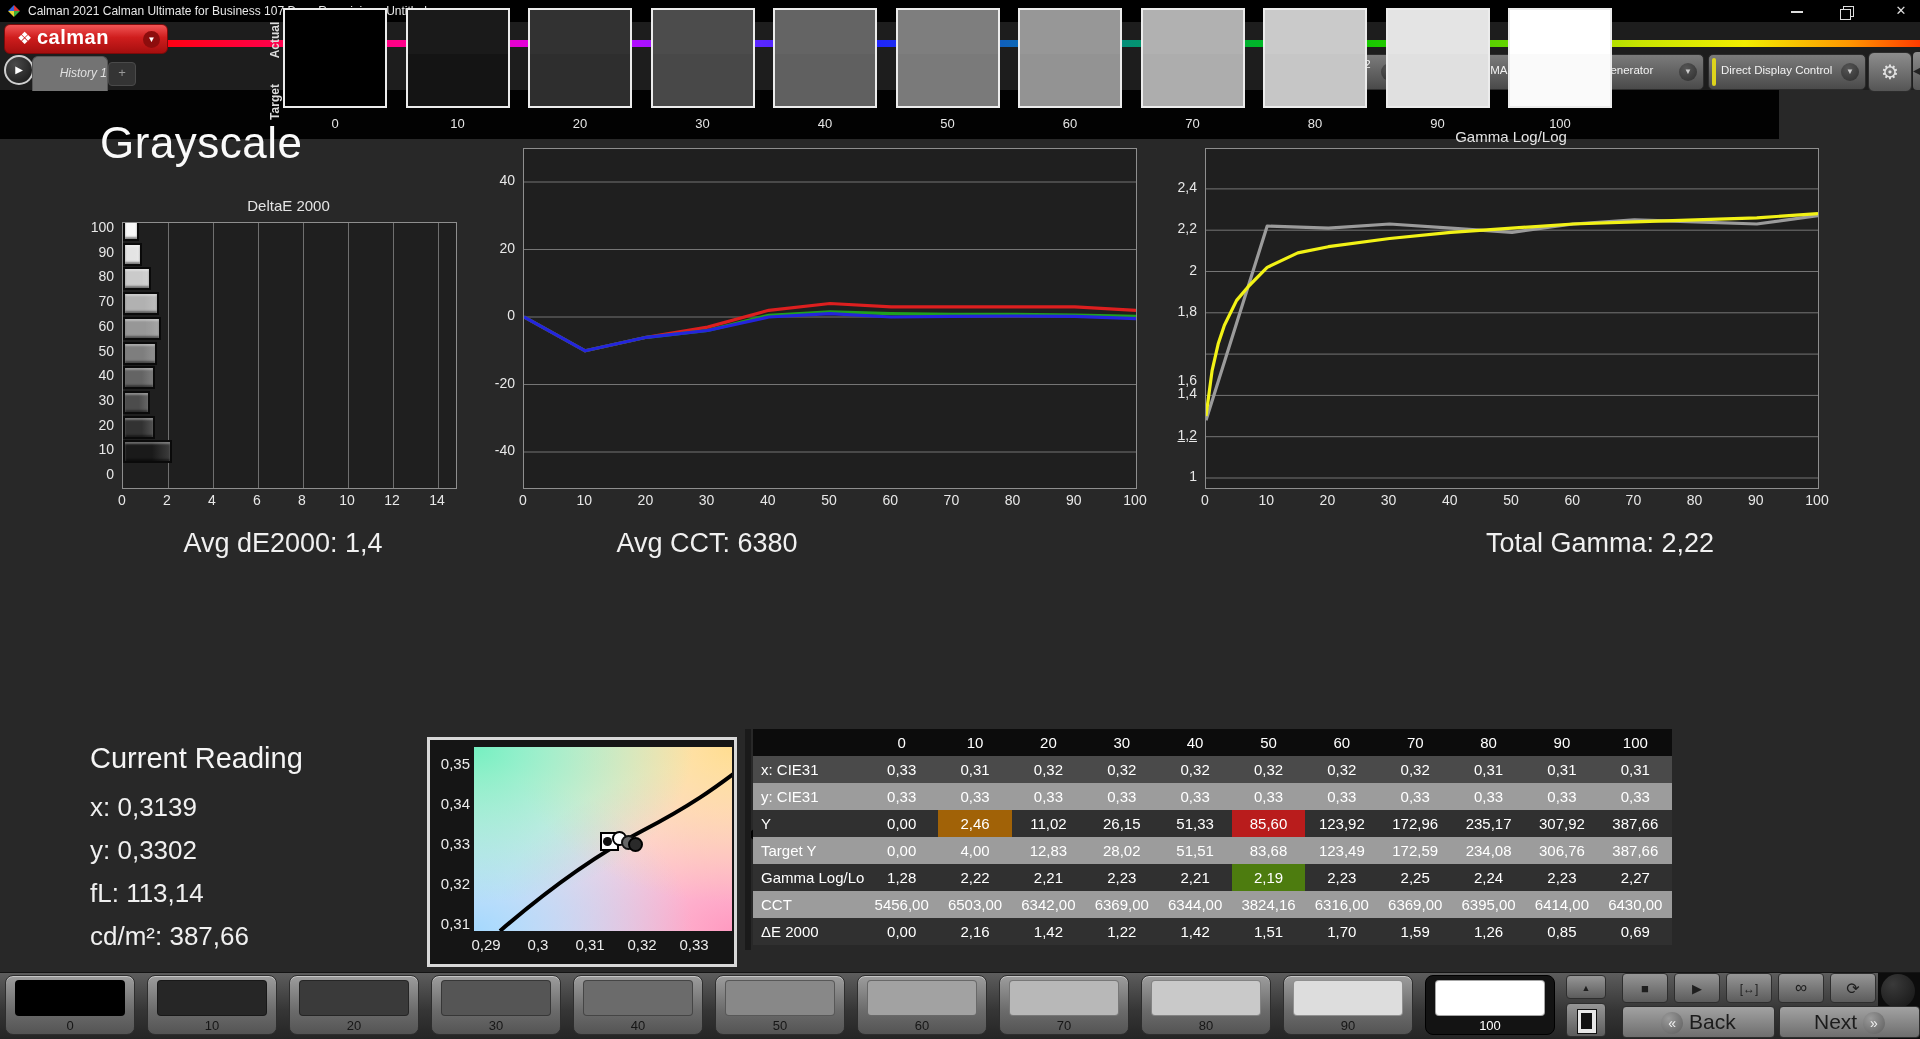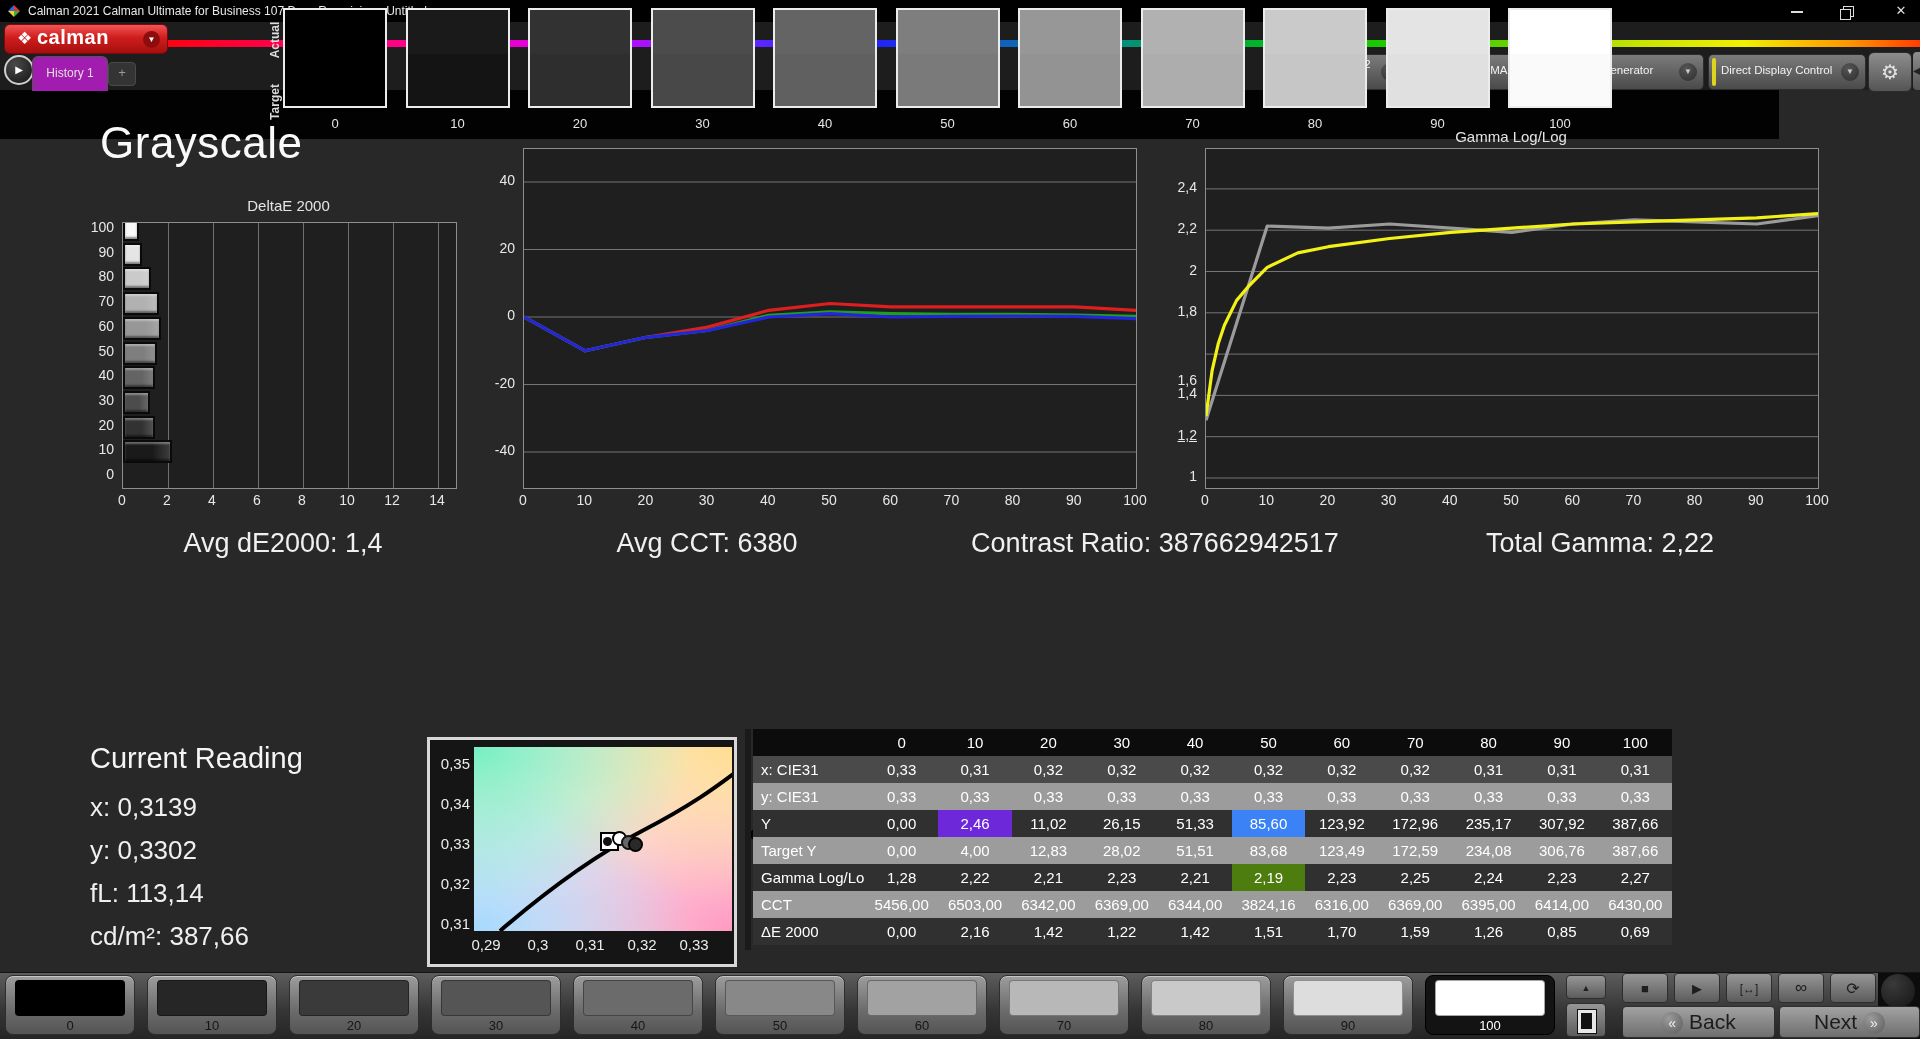--- a/index.html
+++ b/index.html
@@ -21,21 +21,21 @@
   #win-close{left:1886px;font-size:13px;}
 
   
   #header{left:0;top:22px;width:1920px;height:68px;background:#1d1d1d;}
   #logo-btn{left:4px;top:2px;width:162px;height:28px;border-radius:6px;background:linear-gradient(180deg,#f25555,#cf1d1d 45%,#a60f0f);border:1px solid #7d0a0a;color:#fff;}
   #logo-mark{left:12px;top:3px;font-size:17px;color:#fff;}
   #logo-text{left:32px;top:1px;font-size:20px;font-weight:700;letter-spacing:.5px;}
   #logo-drop{left:138px;top:6px;width:17px;height:17px;border-radius:50%;background:#8d0d0d;color:#fff;font-size:8px;text-align:center;line-height:17px;}
   #rainbow{left:168px;top:18px;width:1752px;height:7px;background:linear-gradient(90deg,#ff0013 0%,#ff0090 14%,#d400ff 24%,#6a28ff 32%,#2020ff 40%,#0a74a8 50%,#00a355 58%,#00c400 66%,#5ed200 76%,#c8e400 84%,#f2ee00 90%,#ff9500 96%,#ff3c00 100%);}
   #play-btn{left:4px;top:33px;width:26px;height:26px;border-radius:50%;background:radial-gradient(circle at 35% 30%,#4a4a4a,#151515);border:2px solid #cfcfcf;color:#fff;font-size:10px;text-align:center;line-height:26px;}
-  #history-tab{left:32px;top:34px;width:74px;height:34px;background:#a21caf;border:1px solid #565656;border-bottom:none;border-radius:6px 6px 0 0;color:#e0e0e0;font-size:12px;text-align:center;line-height:32px;}
+  #history-tab{left:32px;top:34px;width:74px;height:34px;background:#737373;border:1px solid #565656;border-bottom:none;border-radius:6px 6px 0 0;color:#e0e0e0;font-size:12px;text-align:right;line-height:32px;font-style:italic;}
   #add-tab{left:108px;top:40px;width:26px;height:22px;background:#343434;border:1px solid #4a4a4a;border-radius:4px;color:#999;font-size:13px;text-align:center;line-height:20px;}
 
   .meter{top:32px;height:34px;border-radius:5px;background:linear-gradient(180deg,#7b7b7b,#4a4a4a);border:1px solid #2c2c2c;color:#f2f2f2;font-size:11.5px;}
   .meter .statusbar{position:absolute;left:3px;top:3px;bottom:3px;width:4px;border-radius:2px;}
   .meter .drop{position:absolute;right:6px;top:50%;margin-top:-9px;width:18px;height:18px;border-radius:50%;background:radial-gradient(circle at 40% 30%,#555,#2e2e2e);color:#ccc;font-size:8px;text-align:center;line-height:18px;}
   .meter .l1{position:absolute;left:12px;top:3px;white-space:nowrap;}
   .meter .l2{position:absolute;left:12px;top:17px;white-space:nowrap;}
   .meter .lc{position:absolute;left:12px;top:9px;white-space:nowrap;}
   #meter-1{left:1286px;width:118px;}
   #badge-box{left:1408px;top:32px;width:46px;height:34px;border-radius:5px;background:linear-gradient(180deg,#7b7b7b,#4a4a4a);border:1px solid #2c2c2c;}
@@ -262,21 +262,20 @@
       <div class="lc-xlabel" style="left: 291px;">50</div>
       <div class="lc-xlabel" style="left: 352.2px;">60</div>
       <div class="lc-xlabel" style="left: 413.4px;">70</div>
       <div class="lc-xlabel" style="left: 474.6px;">80</div>
       <div class="lc-xlabel" style="left: 535.8px;">90</div>
       <div class="lc-xlabel" style="left: 597px;">100</div>
     </div>
 
   <div class="abs statline" style="left:283px;top:528px;">Avg dE2000: 1,4</div>
   <div class="abs statline" style="left:707px;top:528px;">Avg CCT: 6380</div>
-  <div class="abs statline" style="left:1155px;top:528px;">Contrast Ratio: 387662942517</div>
   <div class="abs statline" style="left:1600px;top:528px;">Total Gamma: 2,22</div>
 
   <div id="strip">
     <div class="strip-rot" style="left:244px;top:33px;">Actual</div>
     <div class="strip-rot" style="left:244px;top:95px;">Target</div>
     <div id="strip-swatches">
         <div class="gs-swatch" style="left: 283px;">
           <div class="actual" style="background: rgb(0, 0, 0);"></div>
           <div class="target" style="background: rgb(0, 0, 0);"></div>
         </div>
@@ -400,25 +399,25 @@
       <div style="background: rgb(156, 156, 156);">0,33</div>
       <div style="background: rgb(156, 156, 156);">0,33</div>
       <div style="background: rgb(156, 156, 156);">0,33</div>
       <div style="background: rgb(156, 156, 156);">0,33</div>
       <div style="background: rgb(156, 156, 156);">0,33</div>
       <div style="background: rgb(156, 156, 156);">0,33</div>
       <div style="background: rgb(156, 156, 156);">0,33</div>
       <div style="background: rgb(156, 156, 156);">0,33</div>
       <div class="rowlab" style="background: rgb(48, 48, 48);">Y</div>
       <div style="background: rgb(48, 48, 48);">0,00</div>
-      <div style="background: #6d28d9;">2,46</div>
+      <div style="background: #a16207;">2,46</div>
       <div style="background: rgb(48, 48, 48);">11,02</div>
       <div style="background: rgb(48, 48, 48);">26,15</div>
       <div style="background: rgb(48, 48, 48);">51,33</div>
-      <div style="background: #3b82f6;">85,60</div>
+      <div style="background: #b91c1c;">85,60</div>
       <div style="background: rgb(48, 48, 48);">123,92</div>
       <div style="background: rgb(48, 48, 48);">172,96</div>
       <div style="background: rgb(48, 48, 48);">235,17</div>
       <div style="background: rgb(48, 48, 48);">307,92</div>
       <div style="background: rgb(48, 48, 48);">387,66</div>
       <div class="rowlab" style="background: rgb(156, 156, 156);">Target Y</div>
       <div style="background: rgb(156, 156, 156);">0,00</div>
       <div style="background: rgb(156, 156, 156);">4,00</div>
       <div style="background: rgb(156, 156, 156);">12,83</div>
       <div style="background: rgb(156, 156, 156);">28,02</div>

